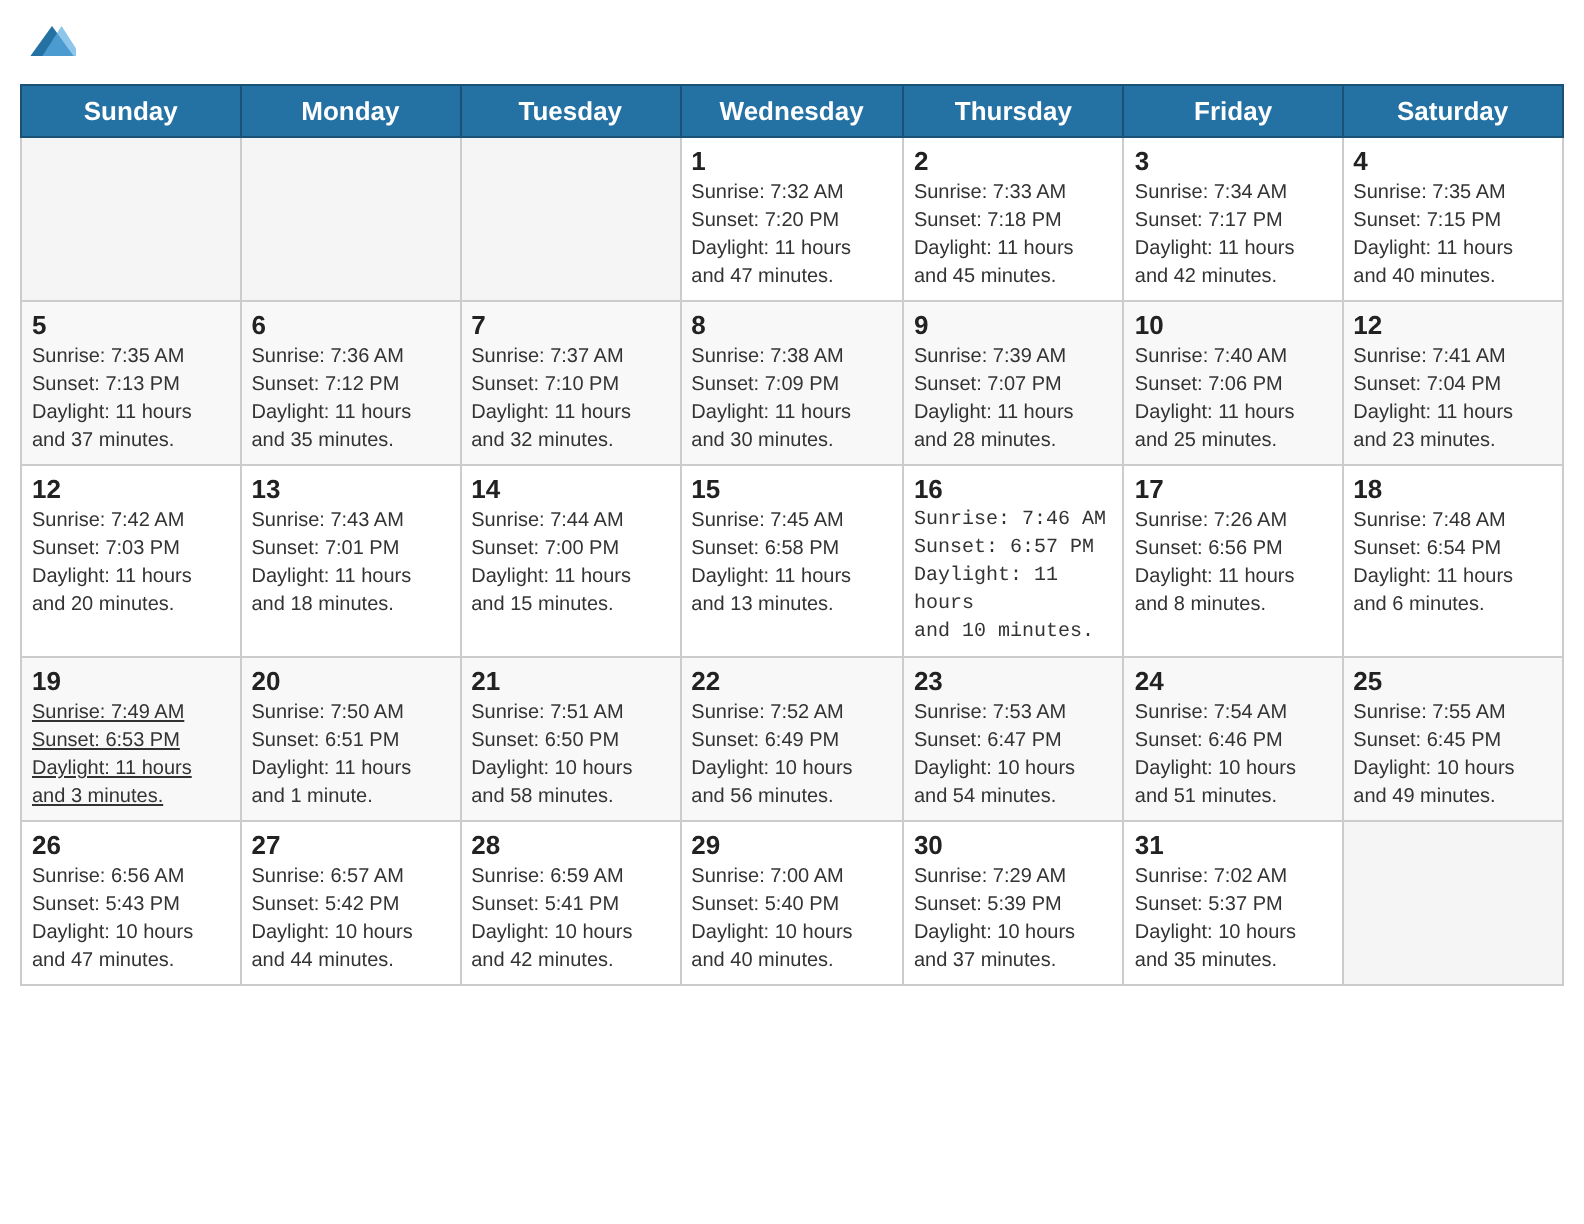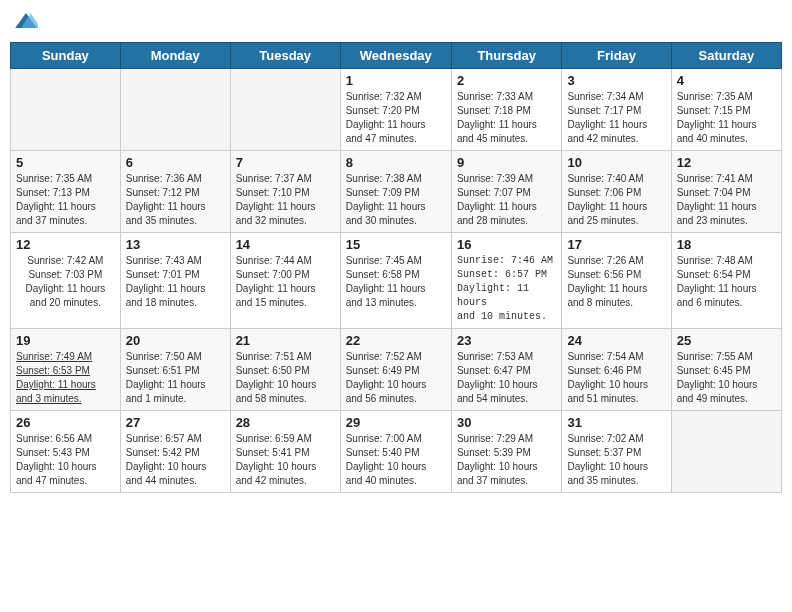--- a/index.html
+++ b/index.html
@@ -200,21 +200,21 @@
           <div class="day-number">12</div>
           <div class="day-info" style="white-space: pre-line;">Sunrise: 7:41 AM
 Sunset: 7:04 PM
 Daylight: 11 hours
 and 23 minutes.</div>
         </td>
       </tr>
       <tr>
         <td>
           <div class="day-number">12</div>
-          <div class="day-info" style="white-space: pre-line; text-align: center;">Sunrise: 7:42 AM
+          <div class="day-info" style="white-space: pre-line;">Sunrise: 7:42 AM
 Sunset: 7:03 PM
 Daylight: 11 hours
 and 20 minutes.</div>
         </td>
         <td>
           <div class="day-number">13</div>
           <div class="day-info" style="white-space: pre-line;">Sunrise: 7:43 AM
 Sunset: 7:01 PM
 Daylight: 11 hours
 and 18 minutes.</div>

